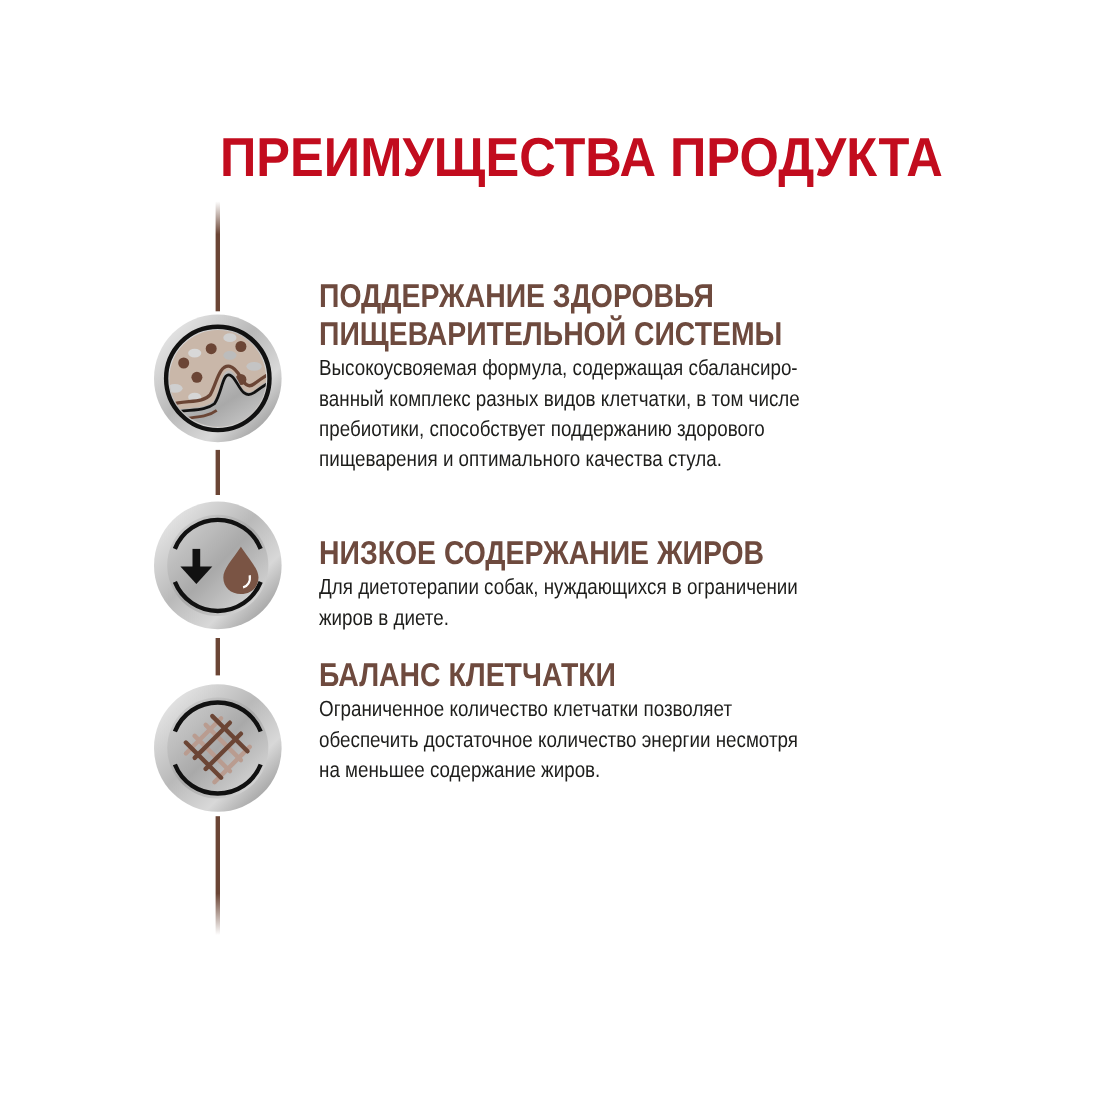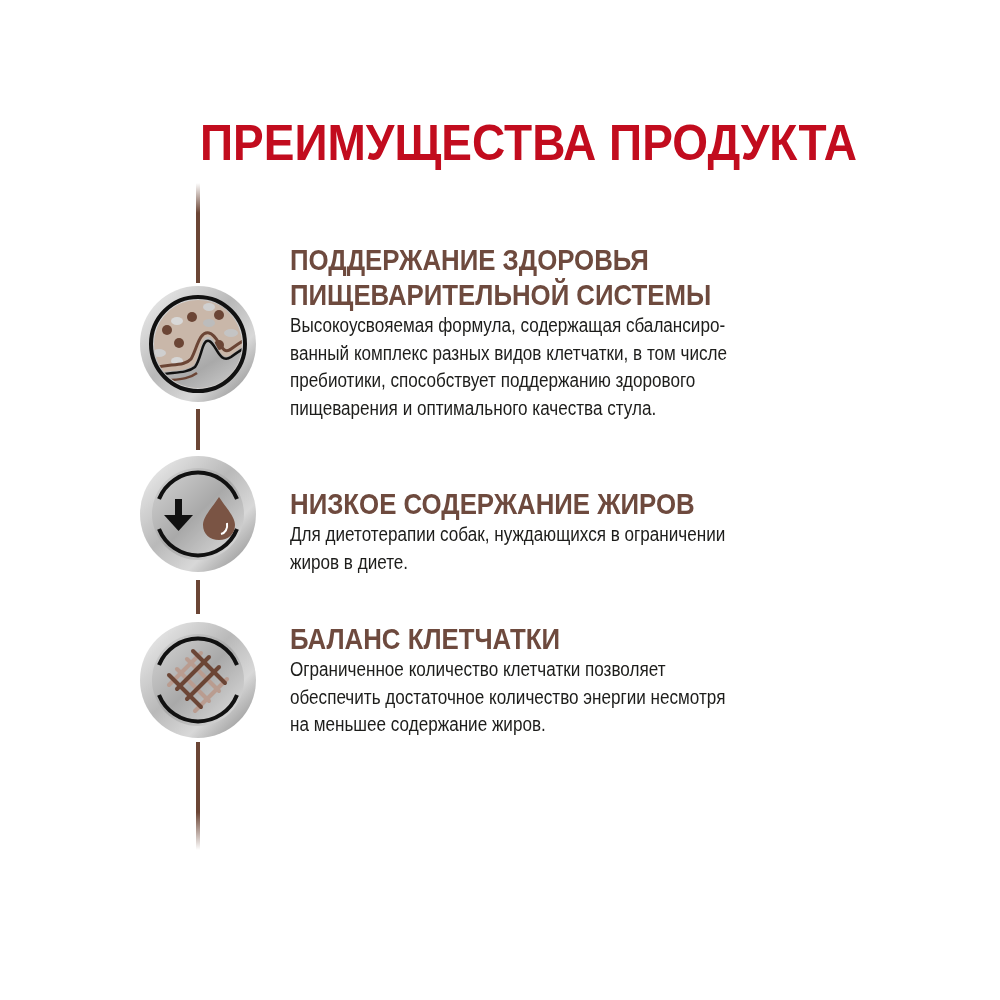--- a/index.html
+++ b/index.html
@@ -105,21 +105,21 @@
     </g>
     <g stroke="#6b4535" stroke-width="4" stroke-linecap="round">
       <line x1="30" y1="54" x2="62" y2="86"></line>
       <line x1="54" y1="30" x2="86" y2="62"></line>
       <line x1="70" y1="36" x2="38" y2="68"></line>
       <line x1="80" y1="46" x2="48" y2="78"></line>
     </g>
   </svg>
 </div>
 
-<div class="feature" style="top:242px">
+<div class="feature" style="top:252px">
   <div class="heading" style="transform:scaleX(0.86)">
     <span class="line">ПОДДЕРЖАНИЕ ЗДОРОВЬЯ</span>
     <span class="line">ПИЩЕВАРИТЕЛЬНОЙ СИСТЕМЫ</span>
   </div>
   <div class="body" style="transform:scaleX(0.855)">
     <span class="line">Высокоусвояемая формула, содержащая сбалансиро-</span>
     <span class="line">ванный комплекс разных видов клетчатки, в том числе</span>
     <span class="line">пребиотики, способствует поддержанию здорового</span>
     <span class="line">пищеварения и оптимального качества стула.</span>
   </div>
@@ -128,21 +128,21 @@
 <div class="feature" style="top:486px">
   <div class="heading" style="transform:scaleX(0.86)">
     <span class="line">НИЗКОЕ СОДЕРЖАНИЕ ЖИРОВ</span>
   </div>
   <div class="body" style="transform:scaleX(0.855)">
     <span class="line">Для диетотерапии собак, нуждающихся в ограничении</span>
     <span class="line">жиров в диете.</span>
   </div>
 </div>
 
-<div class="feature" style="top:621px">
+<div class="feature" style="top:597px">
   <div class="heading" style="transform:scaleX(0.86)">
     <span class="line">БАЛАНС КЛЕТЧАТКИ</span>
   </div>
   <div class="body" style="transform:scaleX(0.855)">
     <span class="line">Ограниченное количество клетчатки позволяет</span>
     <span class="line">обеспечить достаточное количество энергии несмотря</span>
     <span class="line">на меньшее содержание жиров.</span>
   </div>
 </div>
 

